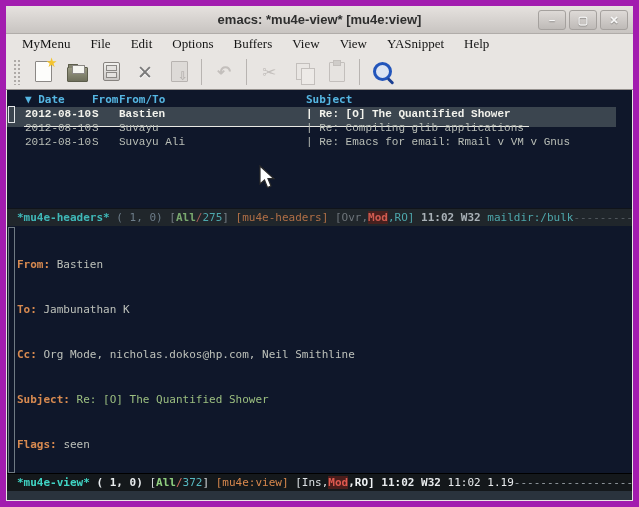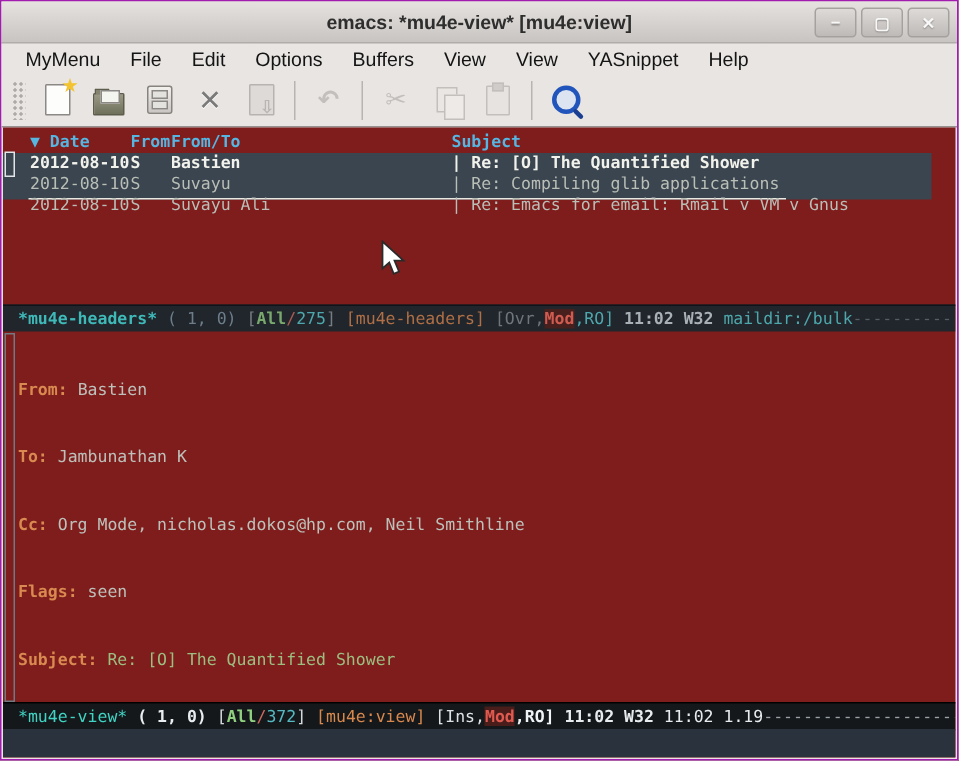--- a/index.html
+++ b/index.html
@@ -1,32 +1,32 @@
 <!DOCTYPE html>
 <html><head>
 <meta charset="utf-8">
 <style>
   html,body{margin:0;padding:0;}
   body{width:639px;height:507px;position:relative;overflow:hidden;background:#9c9895;
        font-family:"DejaVu Sans Mono",monospace;}
-  .frame{position:absolute;inset:0;border:1px solid #a21caf;box-sizing:border-box;background:#e8e5e2;}
+  .frame{position:absolute;inset:0;border:6px solid #a21caf;box-sizing:border-box;background:#e8e5e2;}
 
   
   .titlebar{height:27px;background:linear-gradient(#e6e2df,#c8c4c1);display:flex;align-items:center;
             justify-content:center;position:relative;border-bottom:1px solid #b0aca9;}
   .title{font-family:"Liberation Sans",sans-serif;font-weight:bold;font-size:13px;color:#2e2e2e;}
   .winbtns{position:absolute;right:5px;top:4px;display:flex;gap:3px;}
   .winbtn{width:26px;height:18px;border-radius:3px;background:linear-gradient(#dedad7,#bebab7);
           border:1px solid #a5a19e;color:#f8f8f8;font:bold 11px "Liberation Sans",sans-serif;
           display:flex;align-items:center;justify-content:center;text-shadow:0 1px 1px #8a8784;}
 
   
   .menubar{height:20px;display:flex;align-items:center;padding-left:6px;background:#e8e5e2;
            font-family:"Liberation Sans",sans-serif;font-size:13px;color:#141414;}
-  .menu-item{padding:0 10px;}
+  .menu-item{padding:0 10px;font-family:Liberation Serif, serif;}
 
   
   .toolbar{height:35px;background:#e8e5e2;border-bottom:1px solid #96928f;display:flex;
            align-items:center;padding-left:3px;}
   .grip{width:9px;height:26px;margin:0 4px;background-image:radial-gradient(#aeaaa7 1px,transparent 1.2px);
         background-size:4px 4px;}
   .tbtn{width:30px;height:28px;margin:0 2px;display:flex;align-items:center;justify-content:center;position:relative;}
   .tsep{width:1px;height:26px;background:#b8b4b1;margin:0 5px;}
   .doc{width:15px;height:19px;background:#fdfdfb;border:1px solid #8b8885;border-radius:1px;position:relative;}
   .doc.dim{background:#dddad7;border-color:#b7b3b0;}
@@ -44,40 +44,40 @@
   .dimglyph{font:bold 17px "DejaVu Sans",sans-serif;color:#c3bfbc;}
   .arrow-dl{position:absolute;font:bold 12px "DejaVu Sans",sans-serif;color:#b9b5b2;bottom:3px;right:6px;}
   .copy2{width:12px;height:15px;border:1px solid #c3bfbc;background:#e9e6e3;position:relative;}
   .copy2:after{content:"";position:absolute;left:4px;top:4px;width:12px;height:15px;border:1px solid #c3bfbc;background:#edeae7;}
   .clip{width:14px;height:18px;border:1px solid #c3bfbc;background:#e6e3e0;border-radius:1px;position:relative;}
   .clip:before{content:"";position:absolute;top:-3px;left:3px;width:6px;height:4px;background:#cfccc9;border:1px solid #c3bfbc;}
   .lens{width:13px;height:13px;border:3px solid #2255bb;border-radius:50%;position:relative;background:#dce4f2;}
   .lens:after{content:"";position:absolute;width:3px;height:8px;background:#1a3f92;bottom:-7px;right:-3px;transform:rotate(-45deg);border-radius:2px;}
 
   
-  .emacs{position:absolute;top:84px;left:1px;right:1px;bottom:1px;background:#7f1d1d;
+  .emacs{position:absolute;top:84px;left:1px;right:1px;bottom:1px;background:#0f172a;
          font-size:11px;color:#c2c6bf;overflow:hidden;}
   .hdr-line{position:absolute;top:2px;left:0;right:0;height:15px;line-height:15px;display:flex;
             color:#55b6e2;font-weight:bold;white-space:pre;}
-  .hrow{position:absolute;left:0;right:16px;height:31px;line-height:14px;display:flex;white-space:pre;color:#b9beb6;}
+  .hrow{position:absolute;left:0;right:16px;height:20px;line-height:14px;display:flex;white-space:pre;color:#b9beb6;font-family:Liberation Mono, monospace;}
   .hrow.sel{background:#3b454f;color:#f2f2ec;font-weight:bold;}
   .sel-underline{position:absolute;left:17px;bottom:0;width:505px;height:1px;background:#e9e9e4;}
   .c-date{padding-left:18px;width:67px;box-sizing:content-box;flex:none;}
   .c-flg{width:27px;flex:none;}
   .c-from{width:187px;flex:none;}
   .c-subj{flex:1;overflow:hidden;}
   .endmsg{position:absolute;top:59px;left:0;height:14px;line-height:14px;padding-left:2px;
           color:#7d9f7d;font-style:italic;}
   .thumb-h{position:absolute;left:1px;top:16px;width:5px;height:15px;border:1px solid #e3e6e8;}
   .thumb-v{position:absolute;left:1px;top:137px;width:5px;height:244px;border:1px solid #6f7a83;}
 
   .modeline{position:absolute;left:0;right:0;white-space:pre;overflow:hidden;padding-left:10px;}
   .ml1{top:118px;height:17px;line-height:17px;background:#20262b;color:#767e85;border-top:1px solid #10141a;}
   .ml2{top:383px;height:18px;line-height:18px;background:#14181b;color:#d4d9dc;border-top:1px solid #000;}
-  .ml1 .buf{color:#3fb8b8;font-weight:bold;} .ml2 .buf{color:#40d4c4;font-weight:normal;}
+  .ml1 .buf{color:#3fb8b8;font-weight:bold;} .ml2 .buf{color:#40d4c4;font-weight:bold;}
   .ml1 .pos{color:#6d7d8a;}                 .ml2 .pos{color:#e9edef;font-weight:bold;}
   .ml1 .all{color:#79a86e;font-weight:bold;}.ml2 .all{color:#8fcf7f;font-weight:bold;}
   .ml1 .slash{color:#a85c56;}               .ml2 .slash{color:#cf6a60;}
   .ml1 .cnt{color:#4da7ac;}                 .ml2 .cnt{color:#56b8c0;}
   .ml1 .mode{color:#b06f46;}                .ml2 .mode{color:#d8884d;}
   .ml1 .stpre{color:#6e757b;}               .ml2 .stpre{color:#dde2e5;}
   .ml1 .mod{color:#d05b50;background:#47201e;font-weight:bold;} .ml2 .mod{color:#e05a50;background:#4a1d1b;font-weight:bold;}
   .ml1 .stpost{color:#4da7ac;}              .ml2 .stpost{color:#f0f3f5;font-weight:bold;}
   .ml1 .time{color:#a9b1b7;font-weight:bold;} .ml2 .time{color:#e8ebed;font-weight:bold;}
   .ml1 .extra{color:#4da7ac;}               .ml2 .extra{color:#e8ebed;font-weight:normal;}
@@ -191,22 +191,22 @@
       <span class="c-subj">| Re: Emacs for email: Rmail v VM v Gnus</span>
     </div>
     <div class="thumb-h"></div>
 
     <div class="modeline ml1"><span class="buf">*mu4e-headers*</span><span class="pos"> ( 1, 0) </span><span>[</span><span class="all">All</span><span class="slash">/</span><span class="cnt">275</span><span>] </span><span class="mode">[mu4e-headers] </span><span class="stpre">[Ovr,</span><span class="mod">Mod</span><span class="stpost">,RO] </span><span class="time">11:02 W32 </span><span class="extra">maildir:/bulk</span><span class="dash">---------------------</span></div>
 
     <div class="view">
       <div class="vline"><span class="flabel">From:</span><span> </span><span class="fval">Bastien</span></div>
       <div class="vline"><span class="flabel">To:</span><span> </span><span class="fval">Jambunathan K</span></div>
       <div class="vline"><span class="flabel">Cc:</span><span> </span><span class="fval">Org Mode, nicholas.dokos@hp.com, Neil Smithline</span></div>
+      <div class="vline"><span class="flabel">Subject:</span><span> </span><span class="fval green">Re: [O] The Quantified Shower</span></div>
       <div class="vline"><span class="flabel">Flags:</span><span> </span><span class="fval">seen</span></div>
-      <div class="vline"><span class="flabel">Subject:</span><span> </span><span class="fval green">Re: [O] The Quantified Shower</span></div>
       <div class="vline"><span class="flabel">Date:</span><span> </span><span class="fval">2012-08-10 10:50</span></div>
       
       
       
       
       
       
       
       
       

